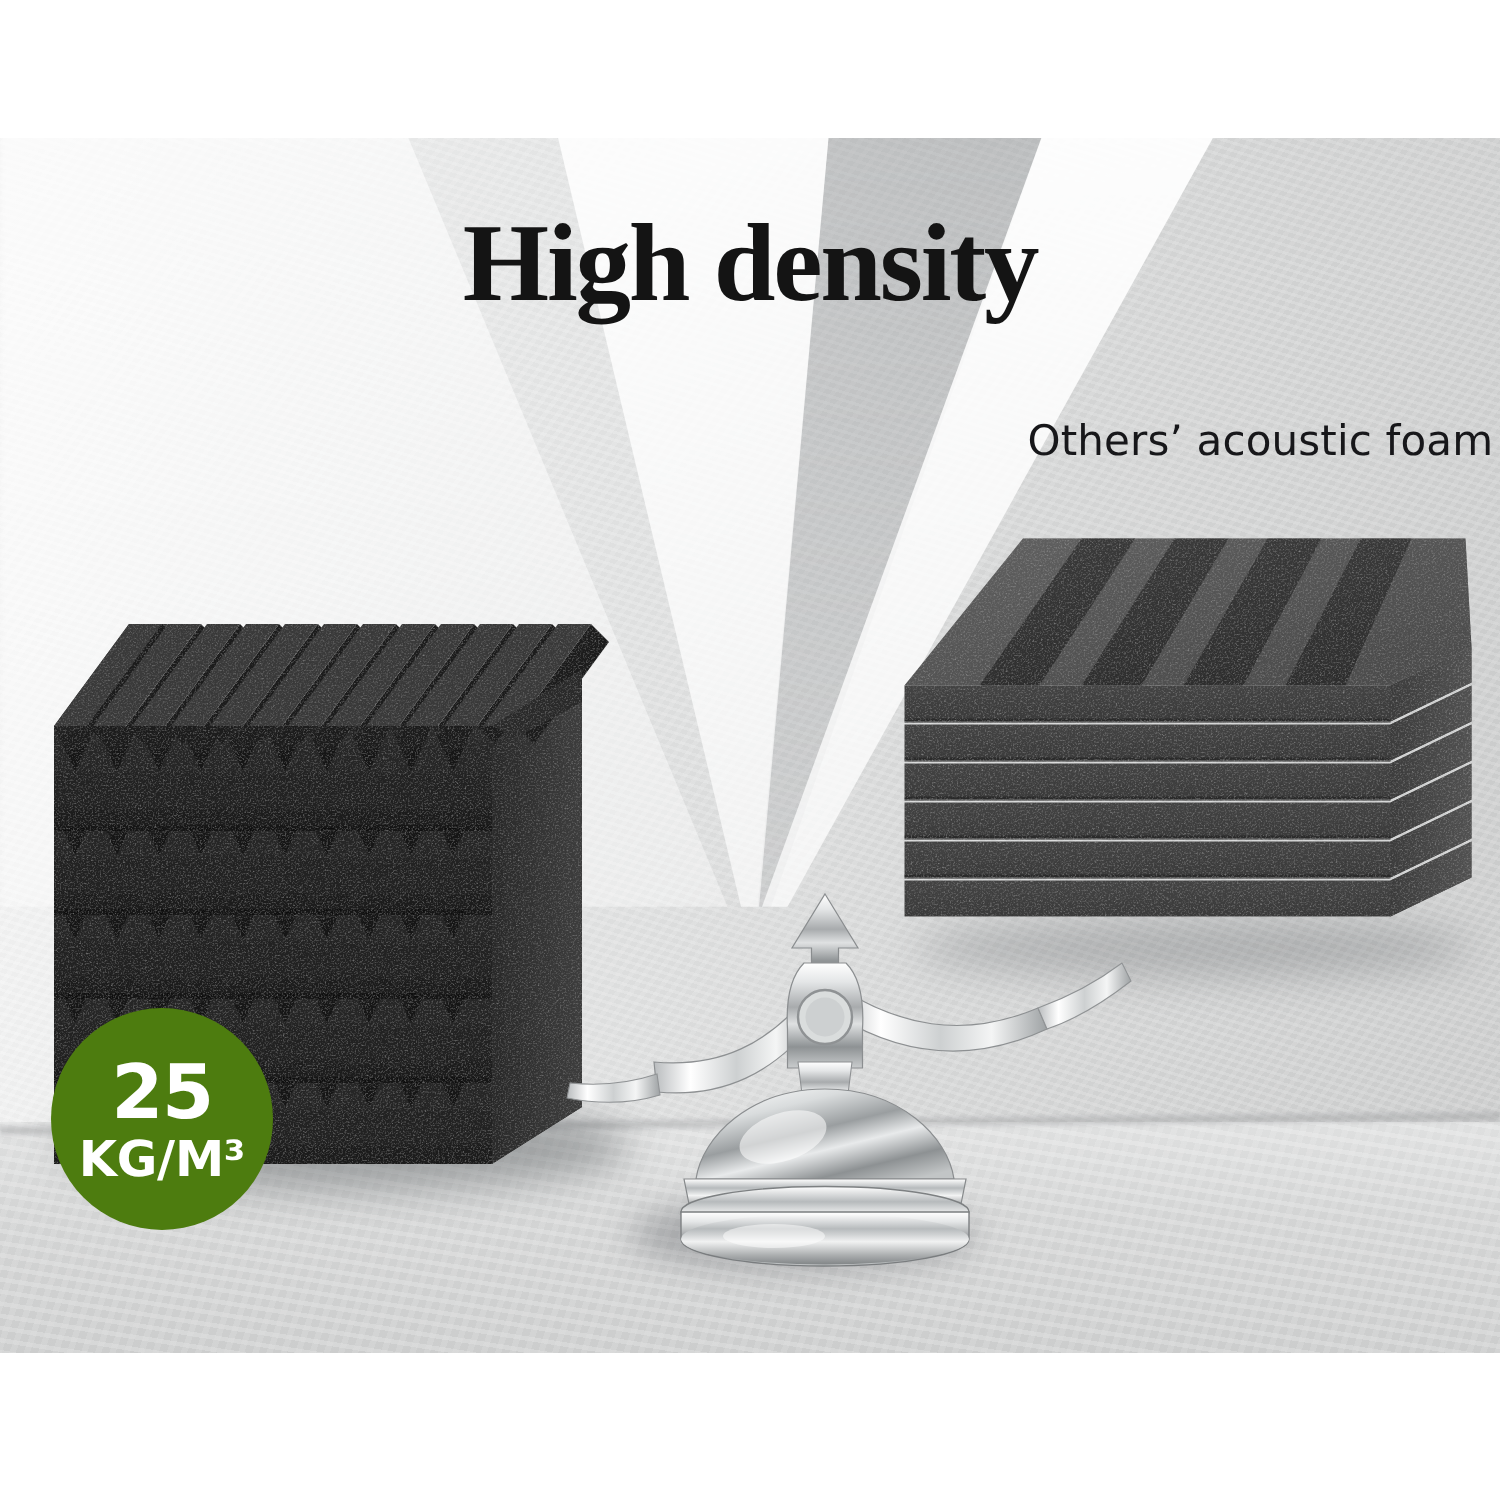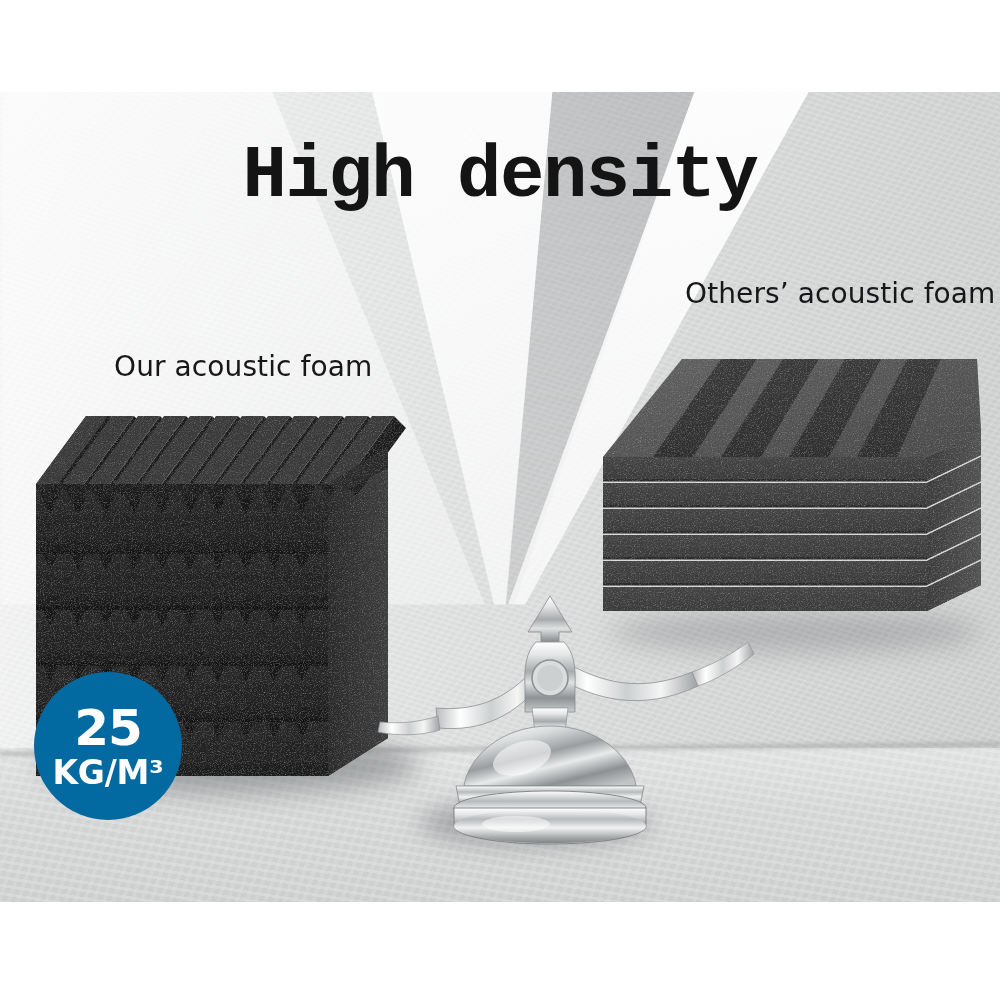--- a/index.html
+++ b/index.html
@@ -133,21 +133,21 @@
     position: absolute;
     left: 0;
     top: 134px;
     width: 1000px;
     text-align: center;
     font-size: 74px;
     font-weight: 700;
     letter-spacing: -1.5px;
     color: #141414;
     z-index: 50;
-    font-family: Liberation Mono, monospace;
+    font-family: Liberation Serif, serif;
   }
   .label {
     position: absolute;
     font-size: 28px;
     font-weight: 400;
     color: #17171a;
     letter-spacing: .1px;
     white-space: nowrap;
     z-index: 50;
     font-family: "DejaVu Sans", sans-serif;
@@ -190,21 +190,21 @@
   }
 
   
   #badge {
     position: absolute;
     left: 34px;
     top: 672px;
     width: 148px;
     height: 148px;
     border-radius: 50%;
-    background: #0369a1;
+    background: #4d7c0f;
     z-index: 55;
     display: flex;
     flex-direction: column;
     align-items: center;
     justify-content: center;
     color: #ffffff;
     font-family: "DejaVu Sans", sans-serif;
   }
   #badge .badge-value {
     font-size: 50px;
@@ -549,19 +549,18 @@
       <ellipse cx="176" cy="234" rx="34" ry="8" fill="#ffffff" opacity="0.5"></ellipse>
     </svg>
   </div>
 
   <div id="badge">
     <div class="badge-value">25</div>
     <div class="badge-unit">KG/M³</div>
   </div>
 
   <div class="title">High density</div>
-  <div class="label label-left">Our acoustic foam</div>
   <div class="label label-right">Others’ acoustic foam</div>
 
   <div class="band band-top"></div>
   <div class="band band-bottom"></div>
 
 </div>
 
 </body></html>

